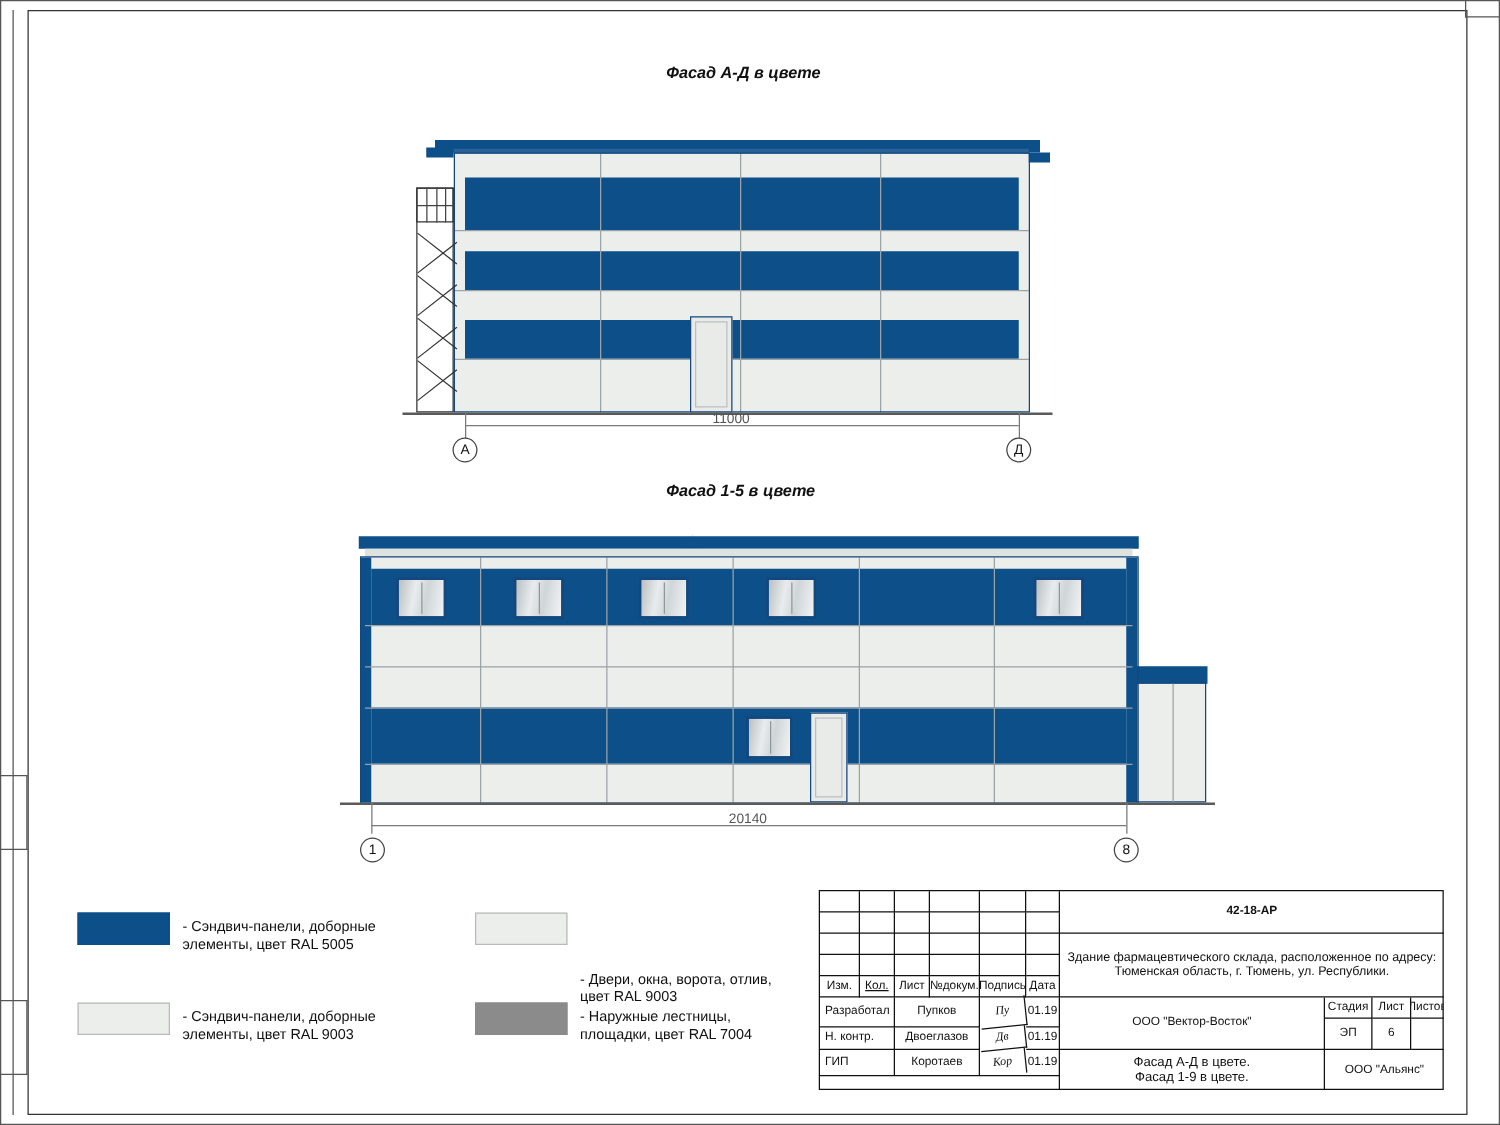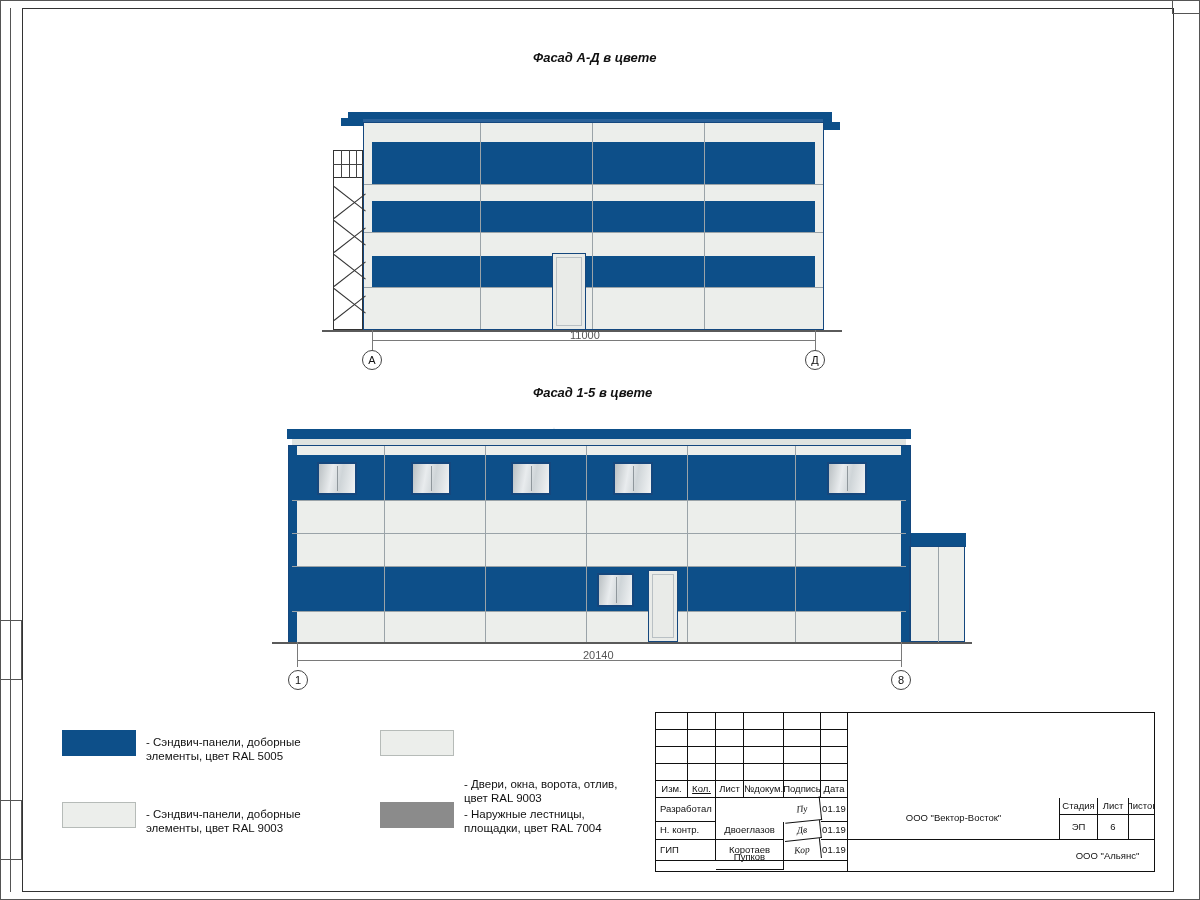--- a/index.html
+++ b/index.html
@@ -415,43 +415,48 @@
   <div class="cell b-r b-b" style="left:165px; top:51px; width:27px; height:17px;"></div>
 
   <div class="cell b-r b-b" style="left:0px;   top:68px; width:32px; height:17px;">Изм.</div>
   <div class="cell b-r b-b" style="left:32px;  top:68px; width:28px; height:17px;text-decoration:underline;">Кол.</div>
   <div class="cell b-r b-b" style="left:60px;  top:68px; width:28px; height:17px;">Лист</div>
   <div class="cell b-r b-b" style="left:88px;  top:68px; width:40px; height:17px;">№докум.</div>
   <div class="cell b-r b-b" style="left:128px; top:68px; width:37px; height:17px;">Подпись</div>
   <div class="cell b-r b-b" style="left:165px; top:68px; width:27px; height:17px;">Дата</div>
 
   <div class="cell b-r b-b" style="left:0px;   top:85px;  width:60px;  height:24px; justify-content:flex-start; padding-left:4px;">Разработал</div>
-  <div class="cell b-r b-b" style="left:60px;  top:85px;  width:68px;  height:24px;margin-top:48px;">Пупков</div>
+  <div class="cell b-r b-b" style="left:60px;  top:85px;  width:68px;  height:24px;">Пупков</div>
   <div class="cell b-r b-b sign" style="left:128px; top:85px; width:37px; height:24px;">Пу</div>
   <div class="cell b-r b-b" style="left:165px; top:85px;  width:27px;  height:24px;">01.19</div>
 
   <div class="cell b-r b-b" style="left:0px;   top:109px; width:60px;  height:18px; justify-content:flex-start; padding-left:4px;">Н. контр.</div>
   <div class="cell b-r b-b" style="left:60px;  top:109px; width:68px;  height:18px;">Двоеглазов</div>
   <div class="cell b-r b-b sign" style="left:128px; top:109px; width:37px; height:18px;">Дв</div>
   <div class="cell b-r b-b" style="left:165px; top:109px; width:27px;  height:18px;">01.19</div>
 
   <div class="cell b-r" style="left:0px;   top:127px; width:60px;  height:20px; justify-content:flex-start; padding-left:4px;">ГИП</div>
   <div class="cell b-r" style="left:60px;  top:127px; width:68px;  height:20px;">Коротаев</div>
   <div class="cell b-r sign" style="left:128px; top:127px; width:37px; height:20px;">Кор</div>
   <div class="cell b-r" style="left:165px; top:127px; width:27px;  height:20px;">01.19</div>
 
   <div class="cell b-r b-t" style="left:0px; top:147px; width:192px; height:12px;"></div>
 
-
+  <div class="cell b-b bold f12" style="left:192px; top:0px; width:307px; height:34px;">42-18-АР</div>
+
+  <div class="cell b-b" style="left:192px; top:34px; width:307px; height:51px; white-space:pre-line; font-size:10px;">Здание фармацевтического склада, расположенное по адресу:
+Тюменская область, г. Тюмень, ул. Республики.</div>
 
   <div class="cell b-r b-b f11" style="left:192px; top:85px; width:212px; height:42px;">ООО "Вектор-Восток"</div>
 
   <div class="cell b-r b-b" style="left:404px; top:85px; width:38px; height:17px;">Стадия</div>
   <div class="cell b-r b-b" style="left:442px; top:85px; width:31px; height:17px;">Лист</div>
   <div class="cell b-b" style="left:473px; top:85px; width:26px; height:17px;">Листов</div>
 
   <div class="cell b-r b-b" style="left:404px; top:102px; width:38px; height:25px;">ЭП</div>
   <div class="cell b-r b-b" style="left:442px; top:102px; width:31px; height:25px;">6</div>
   <div class="cell b-b" style="left:473px; top:102px; width:26px; height:25px;"></div>
 
+  <div class="cell b-r" style="left:192px; top:127px; width:212px; height:32px; white-space:pre-line; font-size:10.5px;">Фасад А-Д в цвете.
+Фасад 1-9 в цвете.</div>
 
   <div class="cell f11" style="left:404px; top:127px; width:95px; height:32px;">ООО "Альянс"</div>
 </div>
 
 </body></html>

